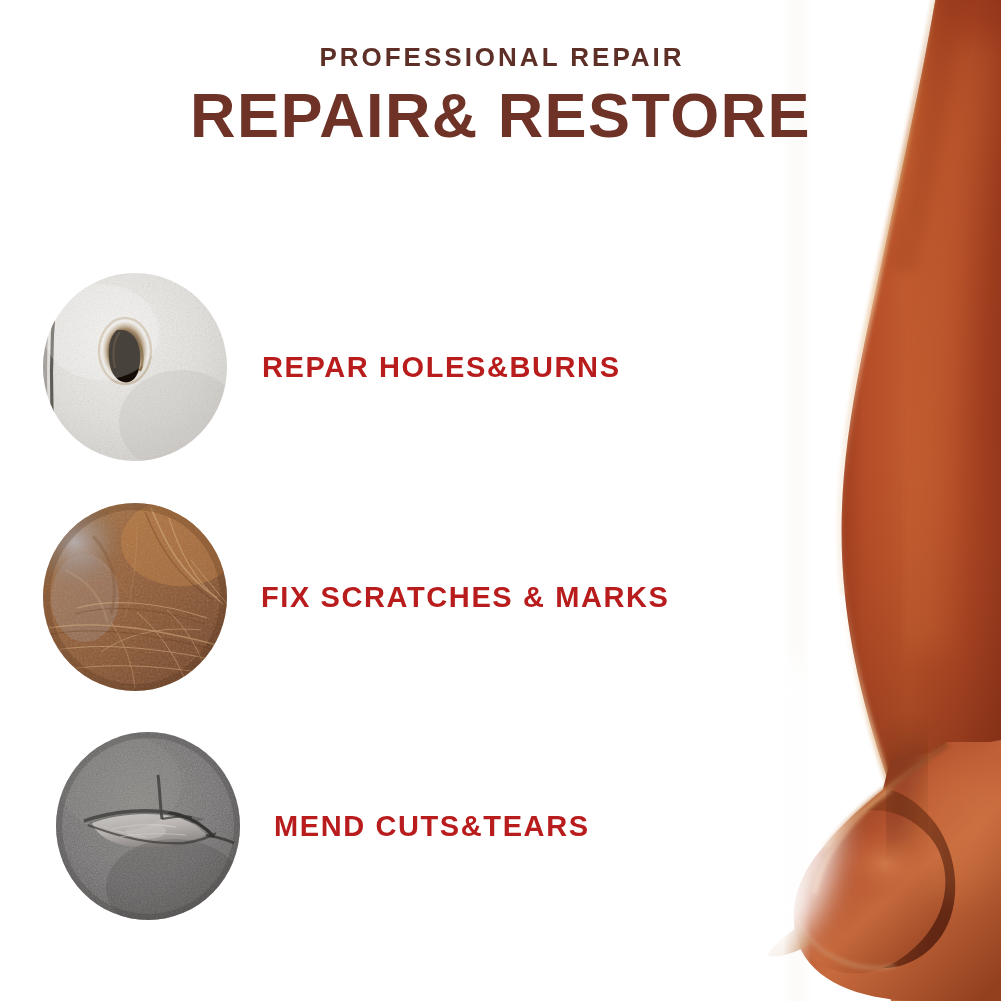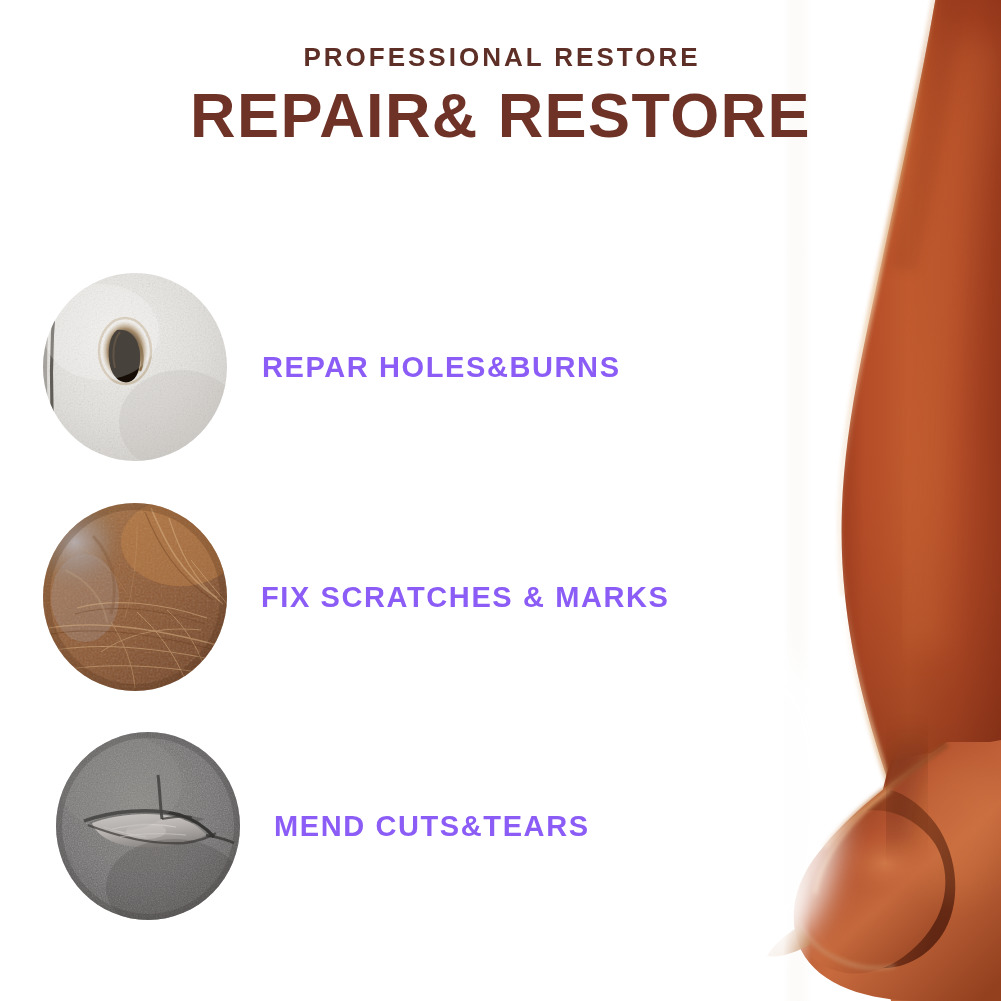--- a/index.html
+++ b/index.html
@@ -73,21 +73,21 @@
   .thumb-svg {
     display: block;
     width: 188px;
     height: 190px;
   }
   .feature-label {
     font-family: "Liberation Sans", sans-serif;
     font-size: 29px;
     font-weight: bold;
     letter-spacing: 1.6px;
-    color: #8b5cf6;
+    color: #b91c1c;
     white-space: nowrap;
     margin-left: 32px;
   }
   #feature-row-0 .feature-label { margin-left: 33px; }
   #feature-row-1 .feature-label { margin-left: 32px; }
   #feature-row-2 .feature-label { margin-left: 32px; }
 
   
   #leather-art {
     position: absolute;
@@ -227,21 +227,21 @@
 
         <path d="M 176 742 C 160 782, 154 812, 156 842" fill="none" stroke="#4d1c0a" stroke-width="30" opacity="0.30" filter="url(#blurLg)"></path>
       </g>
 
       <rect x="0" y="0" width="70" height="1001" fill="url(#softWhite)" opacity="0.95"></rect>
       <ellipse cx="30" cy="800" rx="70" ry="150" fill="#ffffff" opacity="0.85" filter="url(#blurLg)"></ellipse>
     </svg>
   </div>
 
   <div id="header-block">
-    <div id="eyebrow">PROFESSIONAL RESTORE</div>
+    <div id="eyebrow">PROFESSIONAL REPAIR</div>
     <h1 id="headline">REPAIR&amp; RESTORE</h1>
   </div>
 
   <div class="feature-row" id="feature-row-0">
     <div class="thumb-wrap">
       <svg class="thumb-svg" viewBox="0 0 188 190" xmlns="http://www.w3.org/2000/svg">
         <defs>
           <clipPath id="clip1">
               <ellipse cx="94" cy="95" rx="92" ry="94"></ellipse>
             </clipPath>

